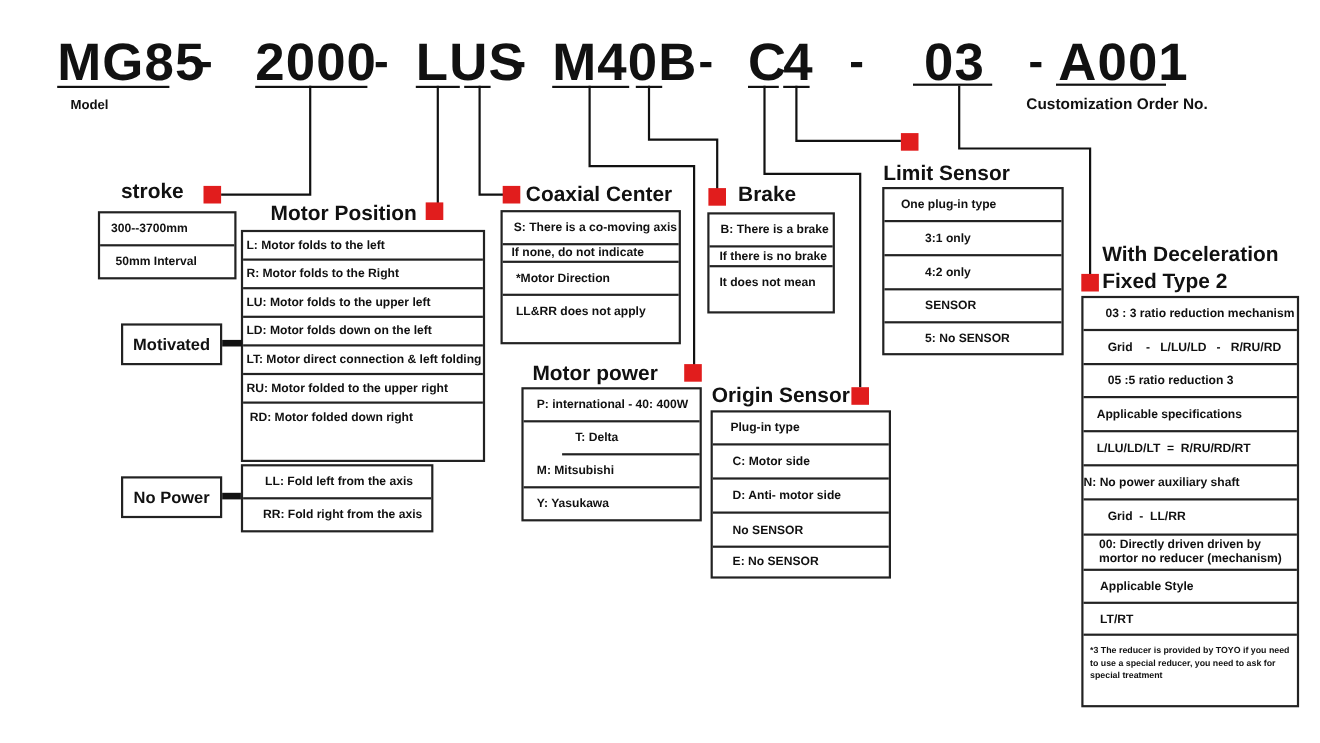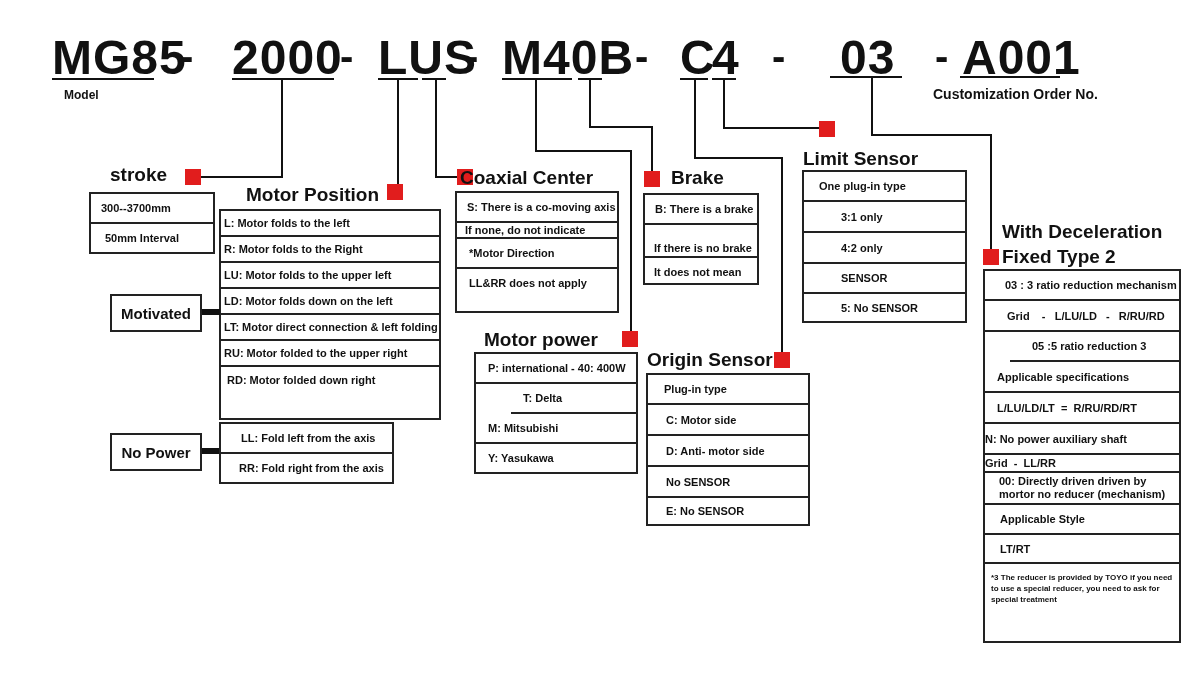--- a/index.html
+++ b/index.html
@@ -105,32 +105,32 @@
 </div>
 <div class="tag" style="left:110px;top:294px;width:92px;height:38px;">Motivated</div>
 <div class="bar" style="left:202px;top:309px;width:18px;"></div>
 <div class="tag" style="left:110px;top:433px;width:92px;height:38px;">No Power</div>
 <div class="bar" style="left:202px;top:448px;width:18px;"></div>
 <div class="box" style="left:219px;top:422px;width:175px;height:62px;">
   <div class="row" style="height:30px;padding-left:20px;">LL: Fold left from the axis</div>
   <div class="row" style="height:28px;padding-left:18px;">RR: Fold right from the axis</div>
 </div>
 
-<div class="title" style="left:460px;top:167px;">Coaxial Center</div>
+<div class="title" style="left:478px;top:167px;">Coaxial Center</div>
 <div class="box" style="left:455px;top:191px;width:164px;height:122px;">
   <div class="row" style="height:30px;padding-left:10px;">S: There is a co-moving axis</div>
   <div class="row" style="height:16px;padding-left:8px;">If none, do not indicate</div>
   <div class="row" style="height:30px;padding-left:12px;">*Motor Direction</div>
   <div class="row" style="height:28px;padding-left:12px;">LL&amp;RR does not apply</div>
 </div>
 
 <div class="title" style="left:671px;top:167px;">Brake</div>
 <div class="box" style="left:643px;top:193px;width:116px;height:92px;">
   <div class="row" style="height:30px;padding-left:10px;">B: There is a brake</div>
-  <div class="row" style="height:18px;padding-left:9px;margin-top:15px;">If there is no brake</div>
+  <div class="row" style="height:18px;padding-left:9px;">If there is no brake</div>
   <div class="row" style="height:28px;padding-left:9px;">It does not mean</div>
 </div>
 
 <div class="title" style="left:484px;top:329px;">Motor power</div>
 <div class="box" style="left:474px;top:352px;width:164px;height:122px;">
   <div class="row" style="height:30px;padding-left:12px;">P: international - 40: 400W</div>
   <div class="row" style="height:30px;padding-left:12px;margin-left:35px;">T: Delta</div>
   <div class="row" style="height:30px;padding-left:12px;">M: Mitsubishi</div>
   <div class="row" style="height:28px;padding-left:12px;">Y: Yasukawa</div>
 </div>
@@ -151,22 +151,22 @@
   <div class="row" style="height:31px;padding-left:37px;">4:2 only</div>
   <div class="row" style="height:30px;padding-left:37px;">SENSOR</div>
   <div class="row" style="height:27px;padding-left:37px;">5: No SENSOR</div>
 </div>
 
 <div class="title" style="left:1002px;top:221px;">With Deceleration</div>
 <div class="title" style="left:1002px;top:246px;">Fixed Type 2</div>
 <div class="box" style="left:983px;top:269px;width:198px;height:374px;">
   <div class="row" style="height:30px;padding-left:20px;">03 : 3 ratio reduction mechanism</div>
   <div class="row" style="height:31px;padding-left:22px;white-space:pre;">Grid    -   L/LU/LD   -   R/RU/RD</div>
-  <div class="row" style="height:30px;padding-left:22px;margin-left:25px;">05 :5 ratio reduction 3</div>
+  <div class="row" style="height:30px;padding-left:22px;">05 :5 ratio reduction 3</div>
   <div class="row" style="height:31px;padding-left:12px;">Applicable specifications</div>
   <div class="row" style="height:31px;padding-left:12px;white-space:pre;">L/LU/LD/LT  =  R/RU/RD/RT</div>
   <div class="row" style="height:31px;">N: No power auxiliary shaft</div>
-  <div class="row" style="height:18px;padding-left:0;white-space:pre;">Grid  -  LL/RR</div>
+  <div class="row" style="height:32px;padding-left:22px;white-space:pre;">Grid  -  LL/RR</div>
   <div class="row" style="height:32px;padding:0 8px 0 14px;white-space:normal;line-height:13px;">00: Directly driven driven by mortor no reducer (mechanism)</div>
   <div class="row" style="height:30px;padding-left:15px;">Applicable Style</div>
   <div class="row" style="height:29px;padding-left:15px;">LT/RT</div>
   <div class="row note" style="height:67px;align-items:flex-start;">*3 The reducer is provided by TOYO if you need to use a special reducer, you need to ask for special treatment</div>
 </div>
 
 </body></html>

